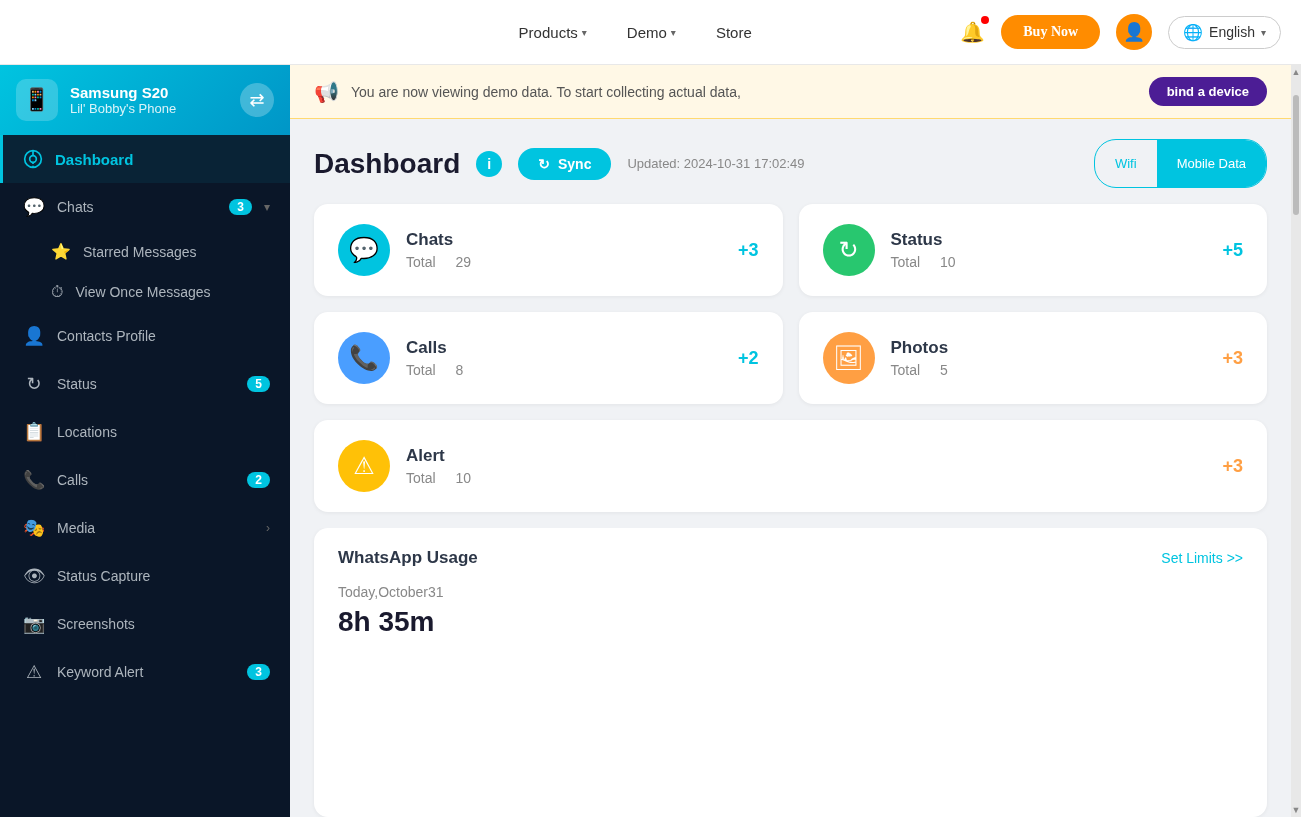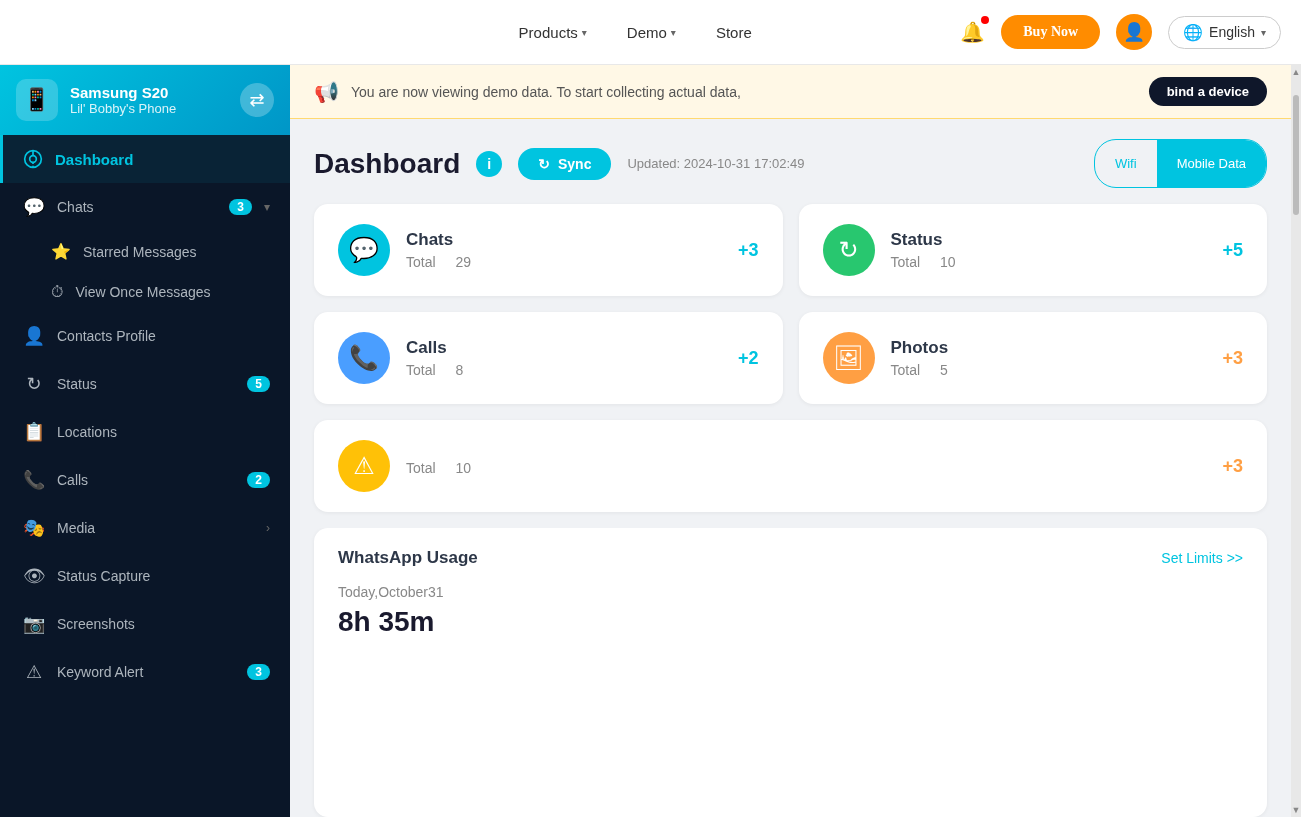--- a/index.html
+++ b/index.html
@@ -114,21 +114,21 @@
       background: #fff8e6;
       border-bottom: 1px solid #ffd970;
       padding: 12px 24px;
       display: flex;
       align-items: center;
       gap: 12px;
       flex-shrink: 0;
     }
     .banner-icon { font-size: 20px; color: #ff8c00; }
     .banner-text { font-size: 14px; color: #555; flex: 1; }
-    .btn-bind { background: #0f172a; color: #fff; border: none; border-radius: 20px; padding: 7px 18px; font-size: 13px; font-weight: 600; cursor: pointer; white-space: nowrap; }
+    .btn-bind { background: #4c1d95; color: #fff; border: none; border-radius: 20px; padding: 7px 18px; font-size: 13px; font-weight: 600; cursor: pointer; white-space: nowrap; }
 
     
     .dash-header {
       display: flex;
       align-items: center;
       gap: 16px;
       padding: 20px 24px 16px;
       flex-shrink: 0;
     }
     .dash-title { font-size: 28px; font-weight: 700; color: #1a1a2e; }
@@ -403,20 +403,21 @@
           </div>
           <span class="card-new orange-text">+3</span>
         </div>
 
       </div>
 
       <div class="cards-single">
         <div class="card-wide">
           <div class="card-icon yellow">⚠</div>
           <div class="card-info">
+            <div class="card-name">Alert</div>
             <div class="card-total">
               <span>Total</span>&nbsp;<span class="card-count">10</span>
             </div>
           </div>
           <span class="card-new orange-text">+3</span>
         </div>
       </div>
     </div>
 
     <div class="usage-section">

